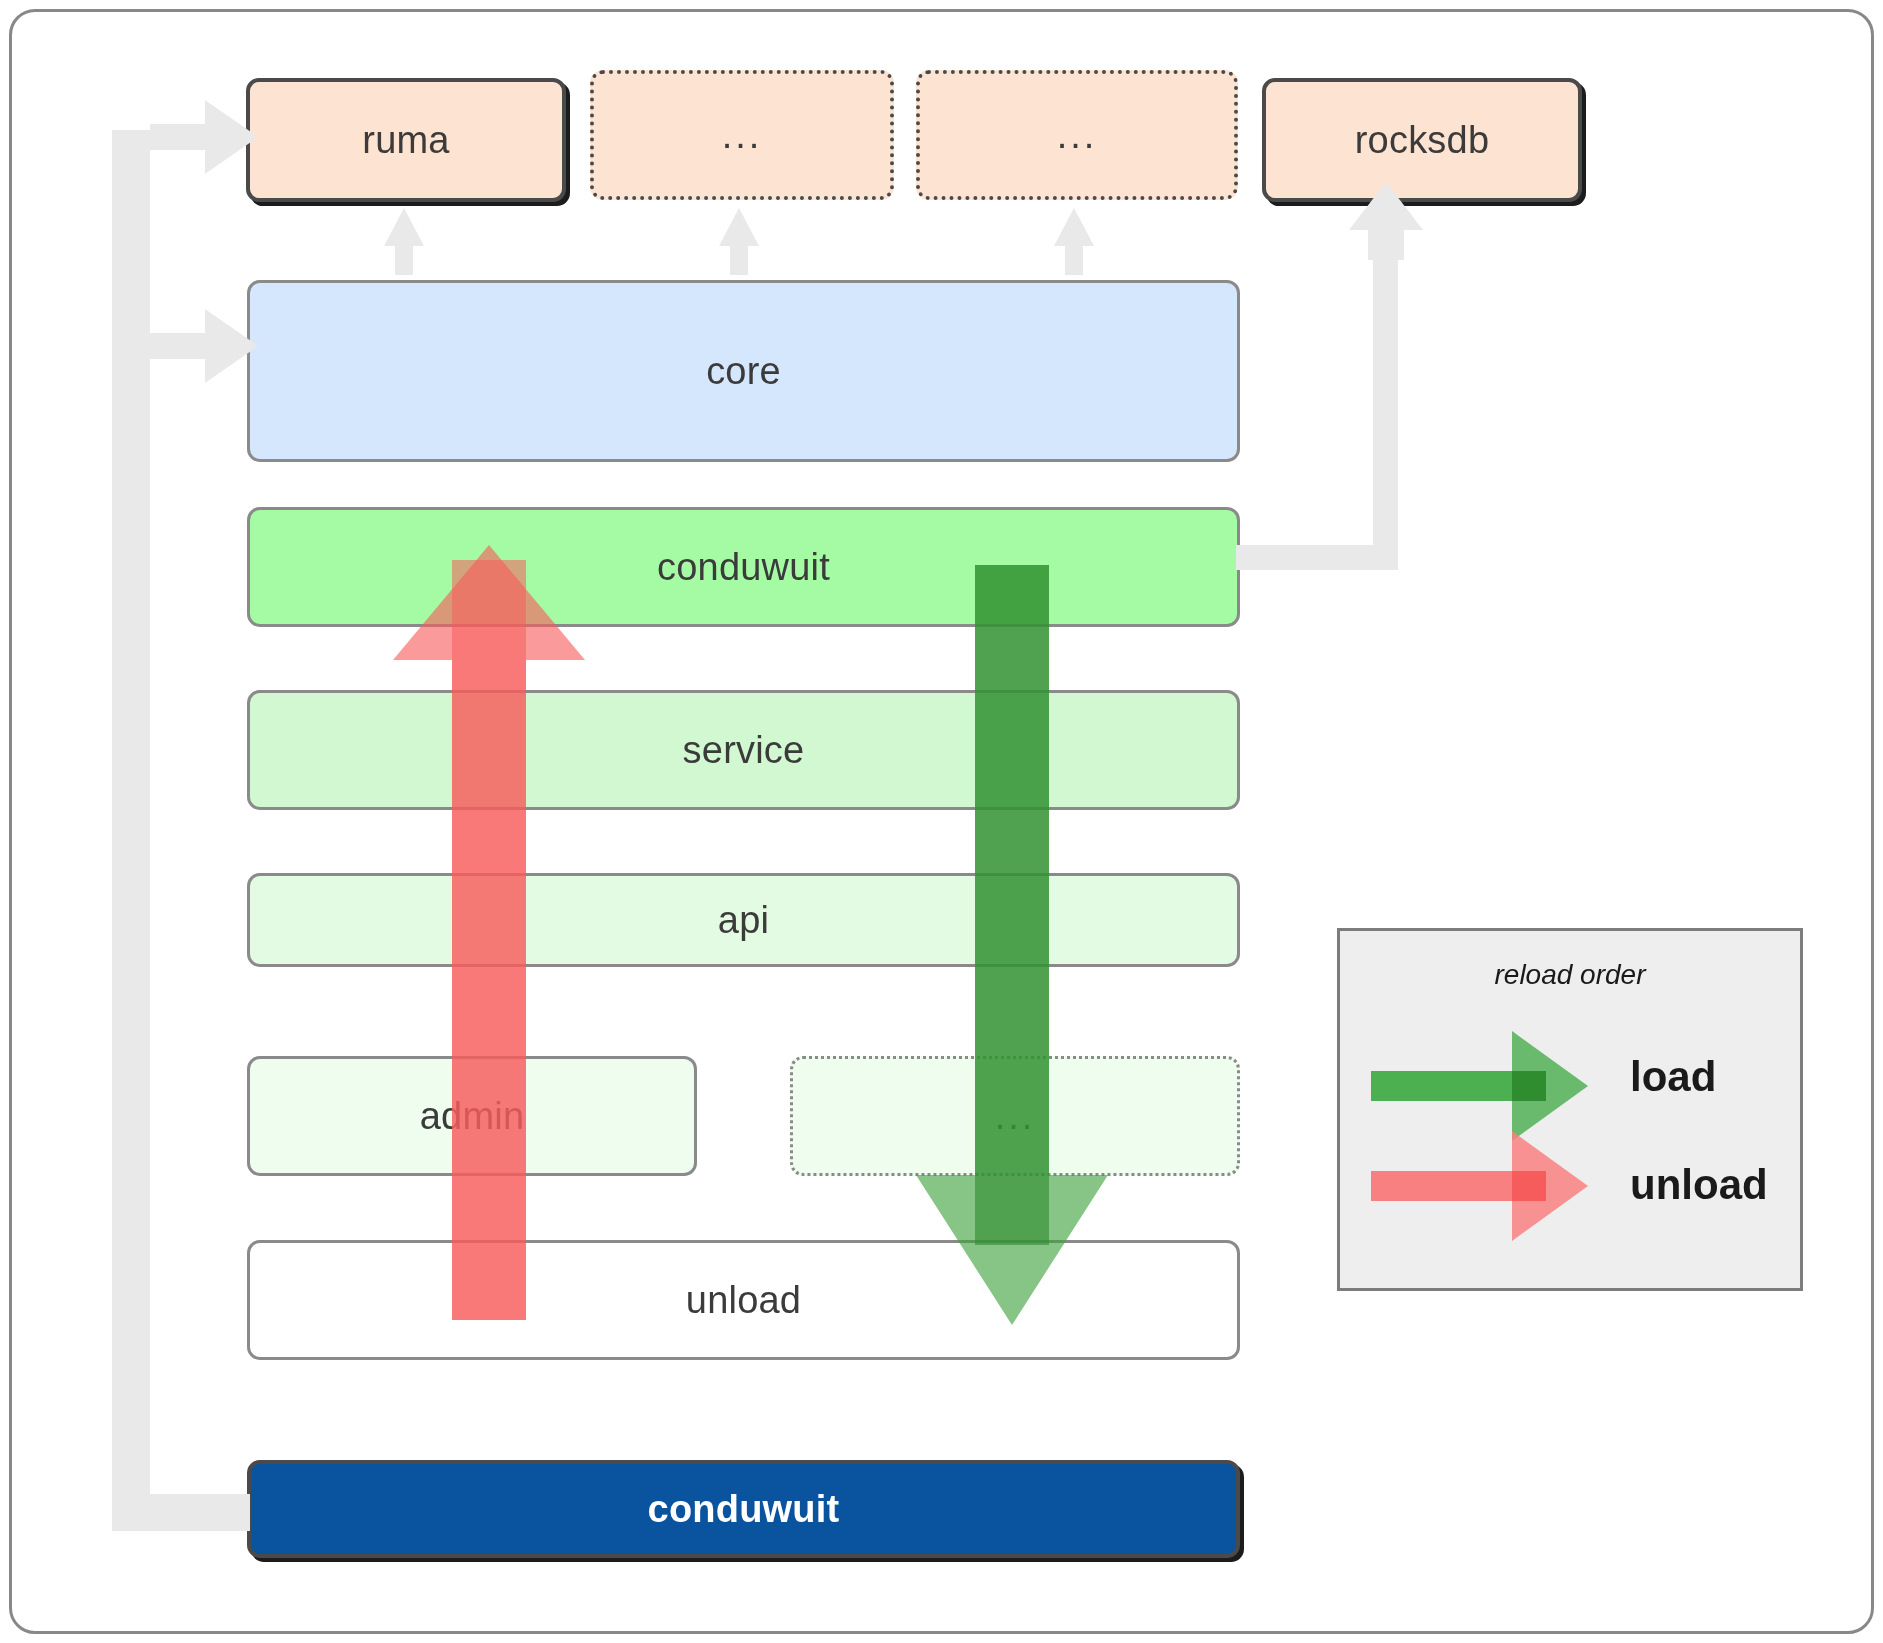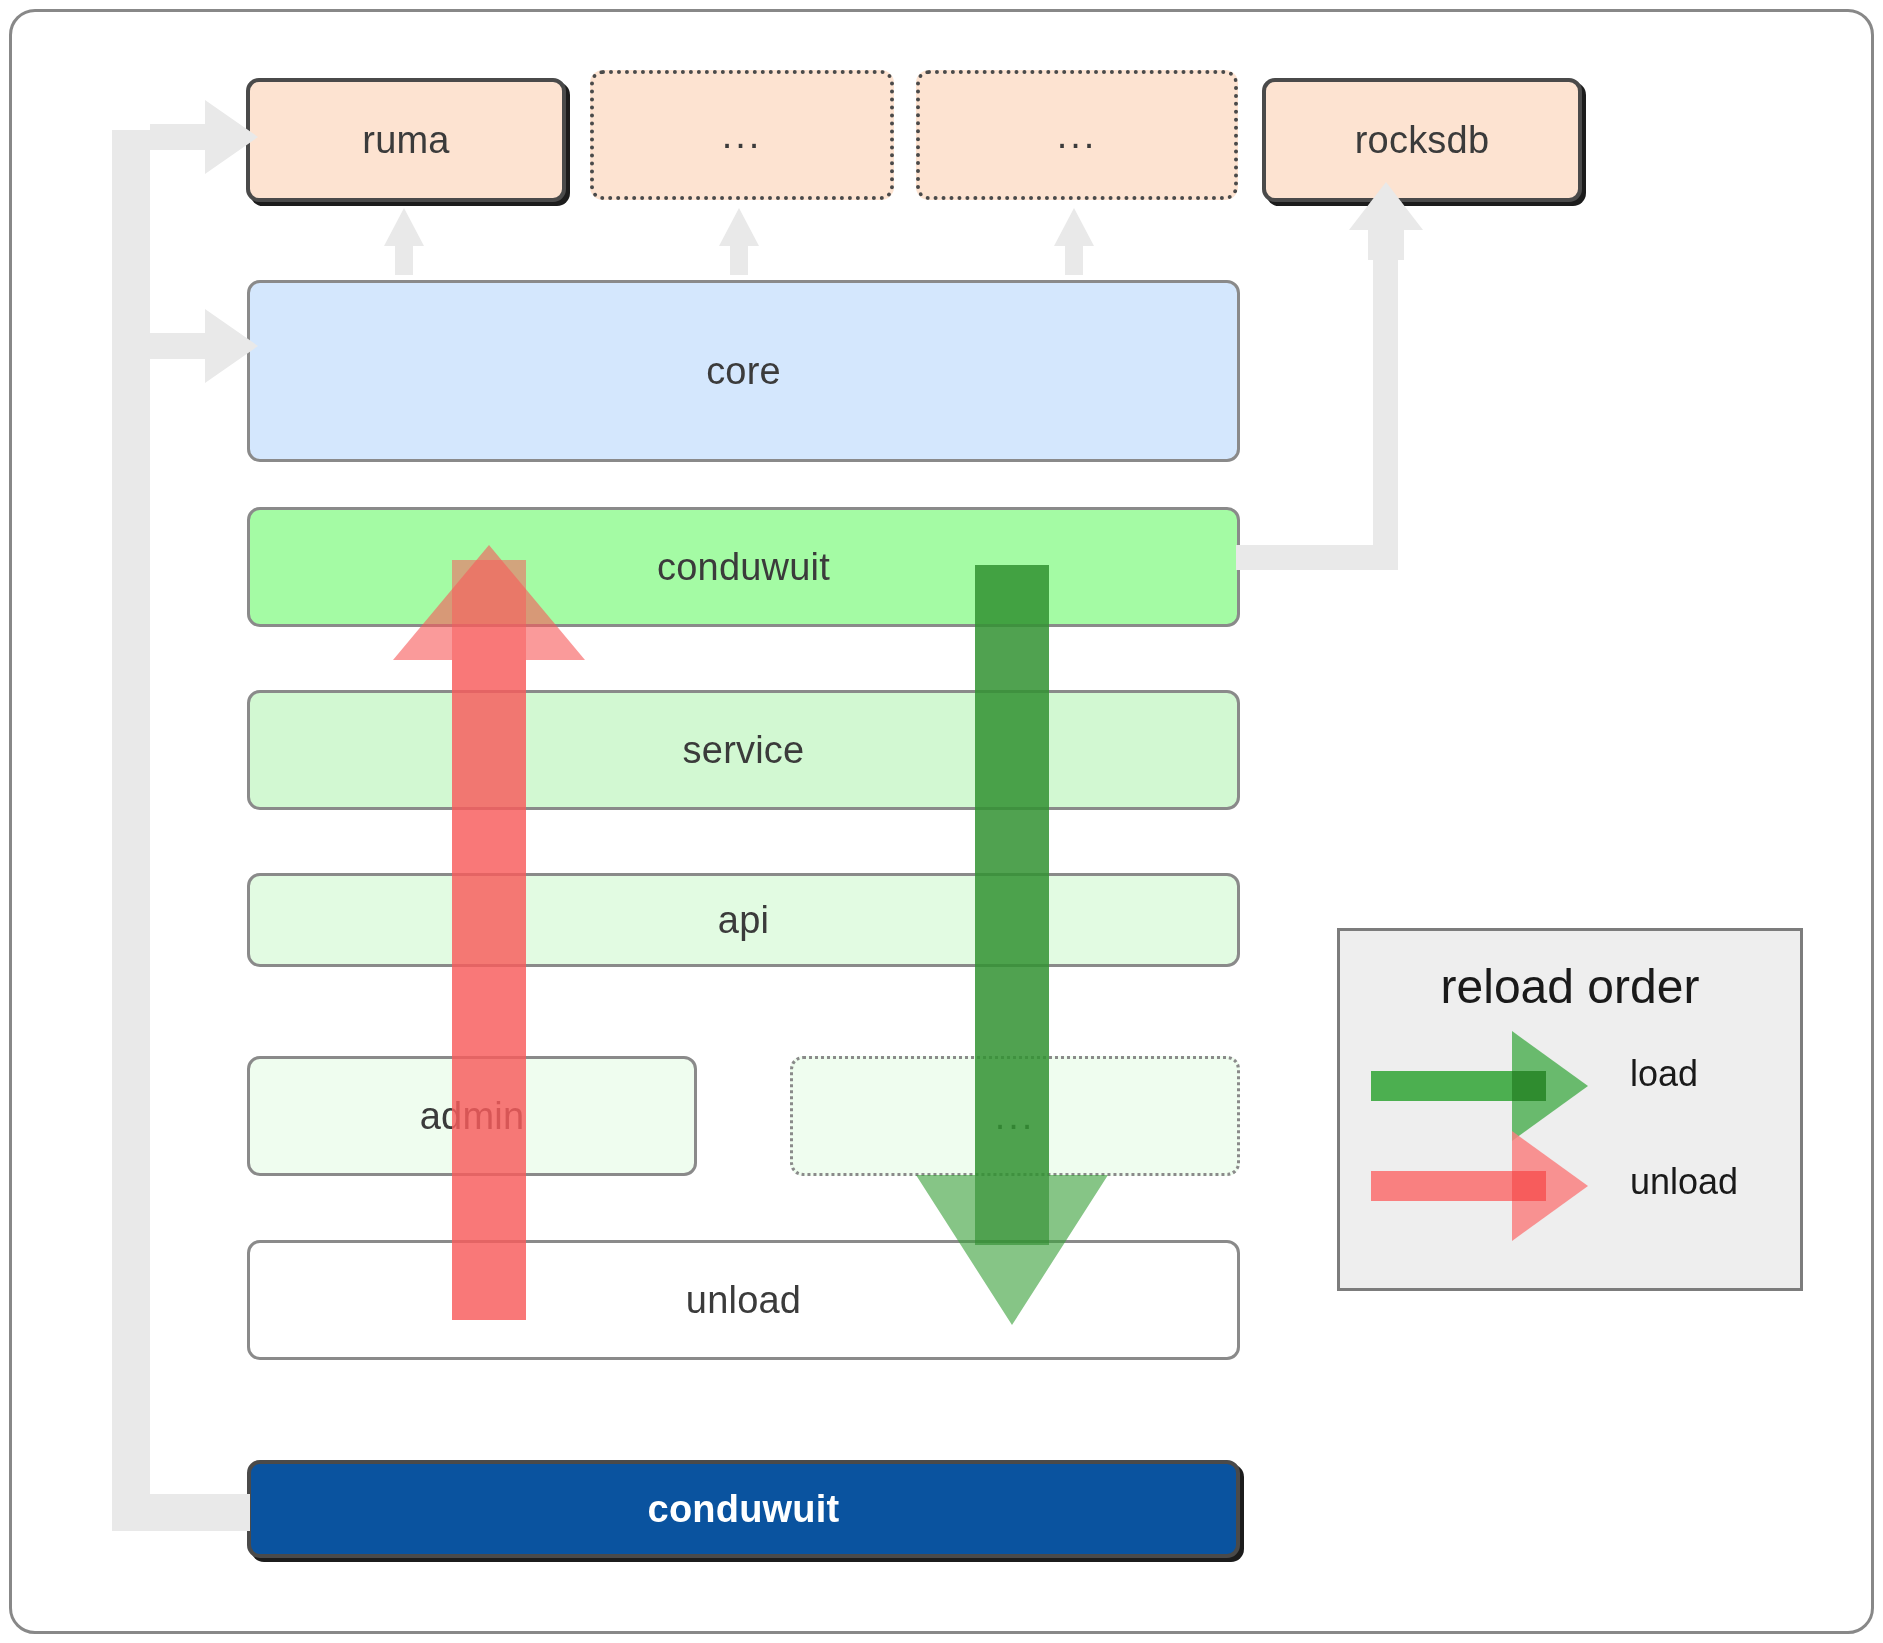--- a/index.html
+++ b/index.html
@@ -82,28 +82,30 @@
     left: 1337px; top: 928px;
     width: 466px; height: 363px;
     background: #eeeeee;
     border: 3px solid #7c7c7c;
     z-index: 6;
   }
   .legend-title {
     position: absolute;
     left: 0; top: 28px; width: 100%;
     text-align: center;
-    font-size: 48px;
+    font-size: 28px;
     color: #1a1a1a;
+    font-style: italic;
   }
   .legend-label {
     position: absolute;
-    font-size: 36px;
+    font-size: 42px;
     color: #1a1a1a;
     white-space: nowrap;
+    font-weight: bold;
   }
   .legend-label.load   { left: 290px; top: 122px; }
   .legend-label.unload { left: 290px; top: 230px; }
 </style>
 </head>
 <body>
 
 <div id="canvas">
 
   <div class="outer-frame"></div>

